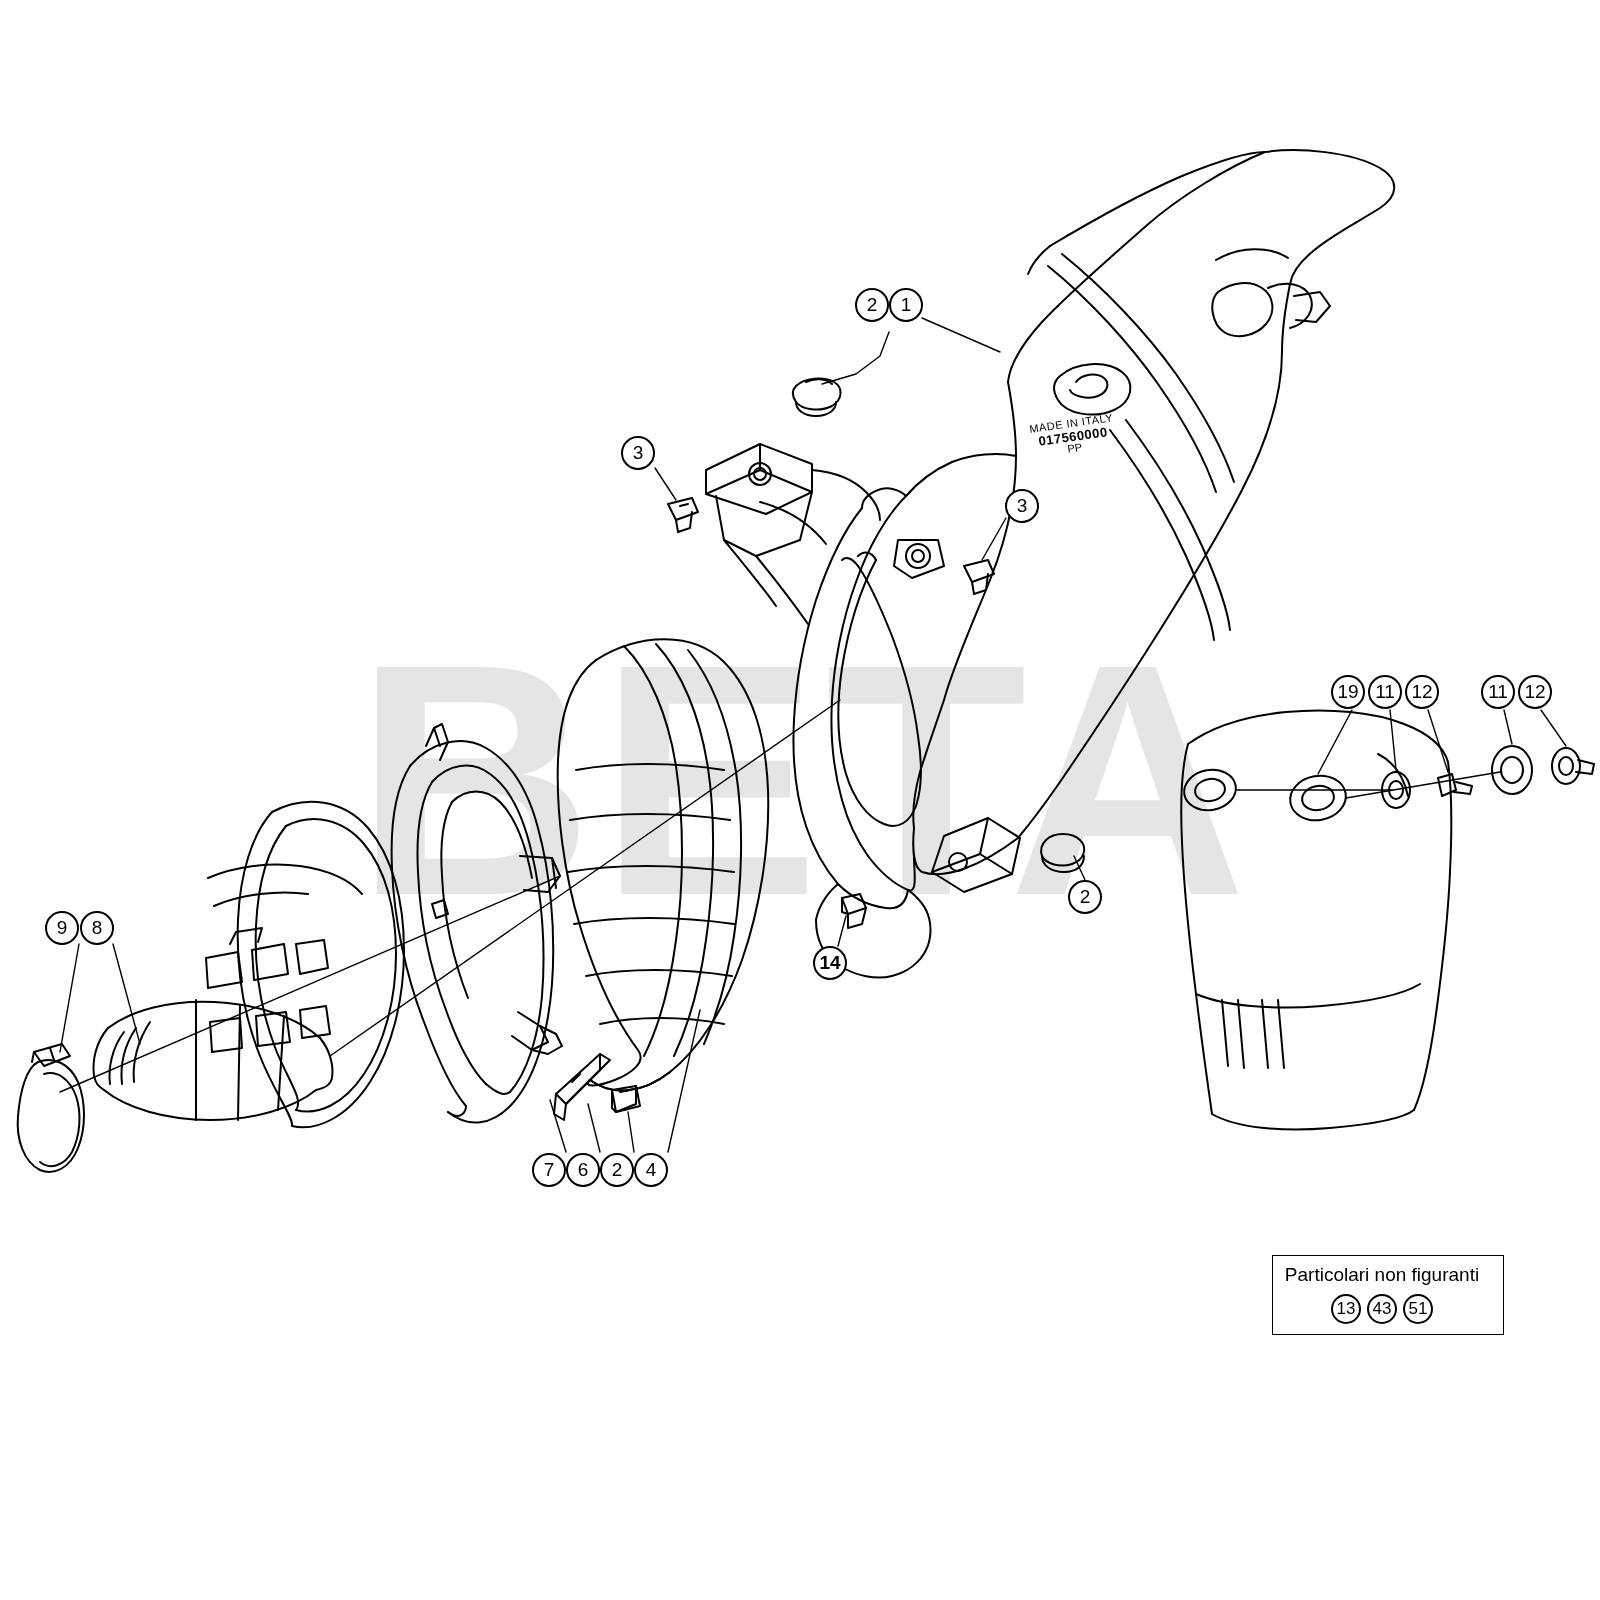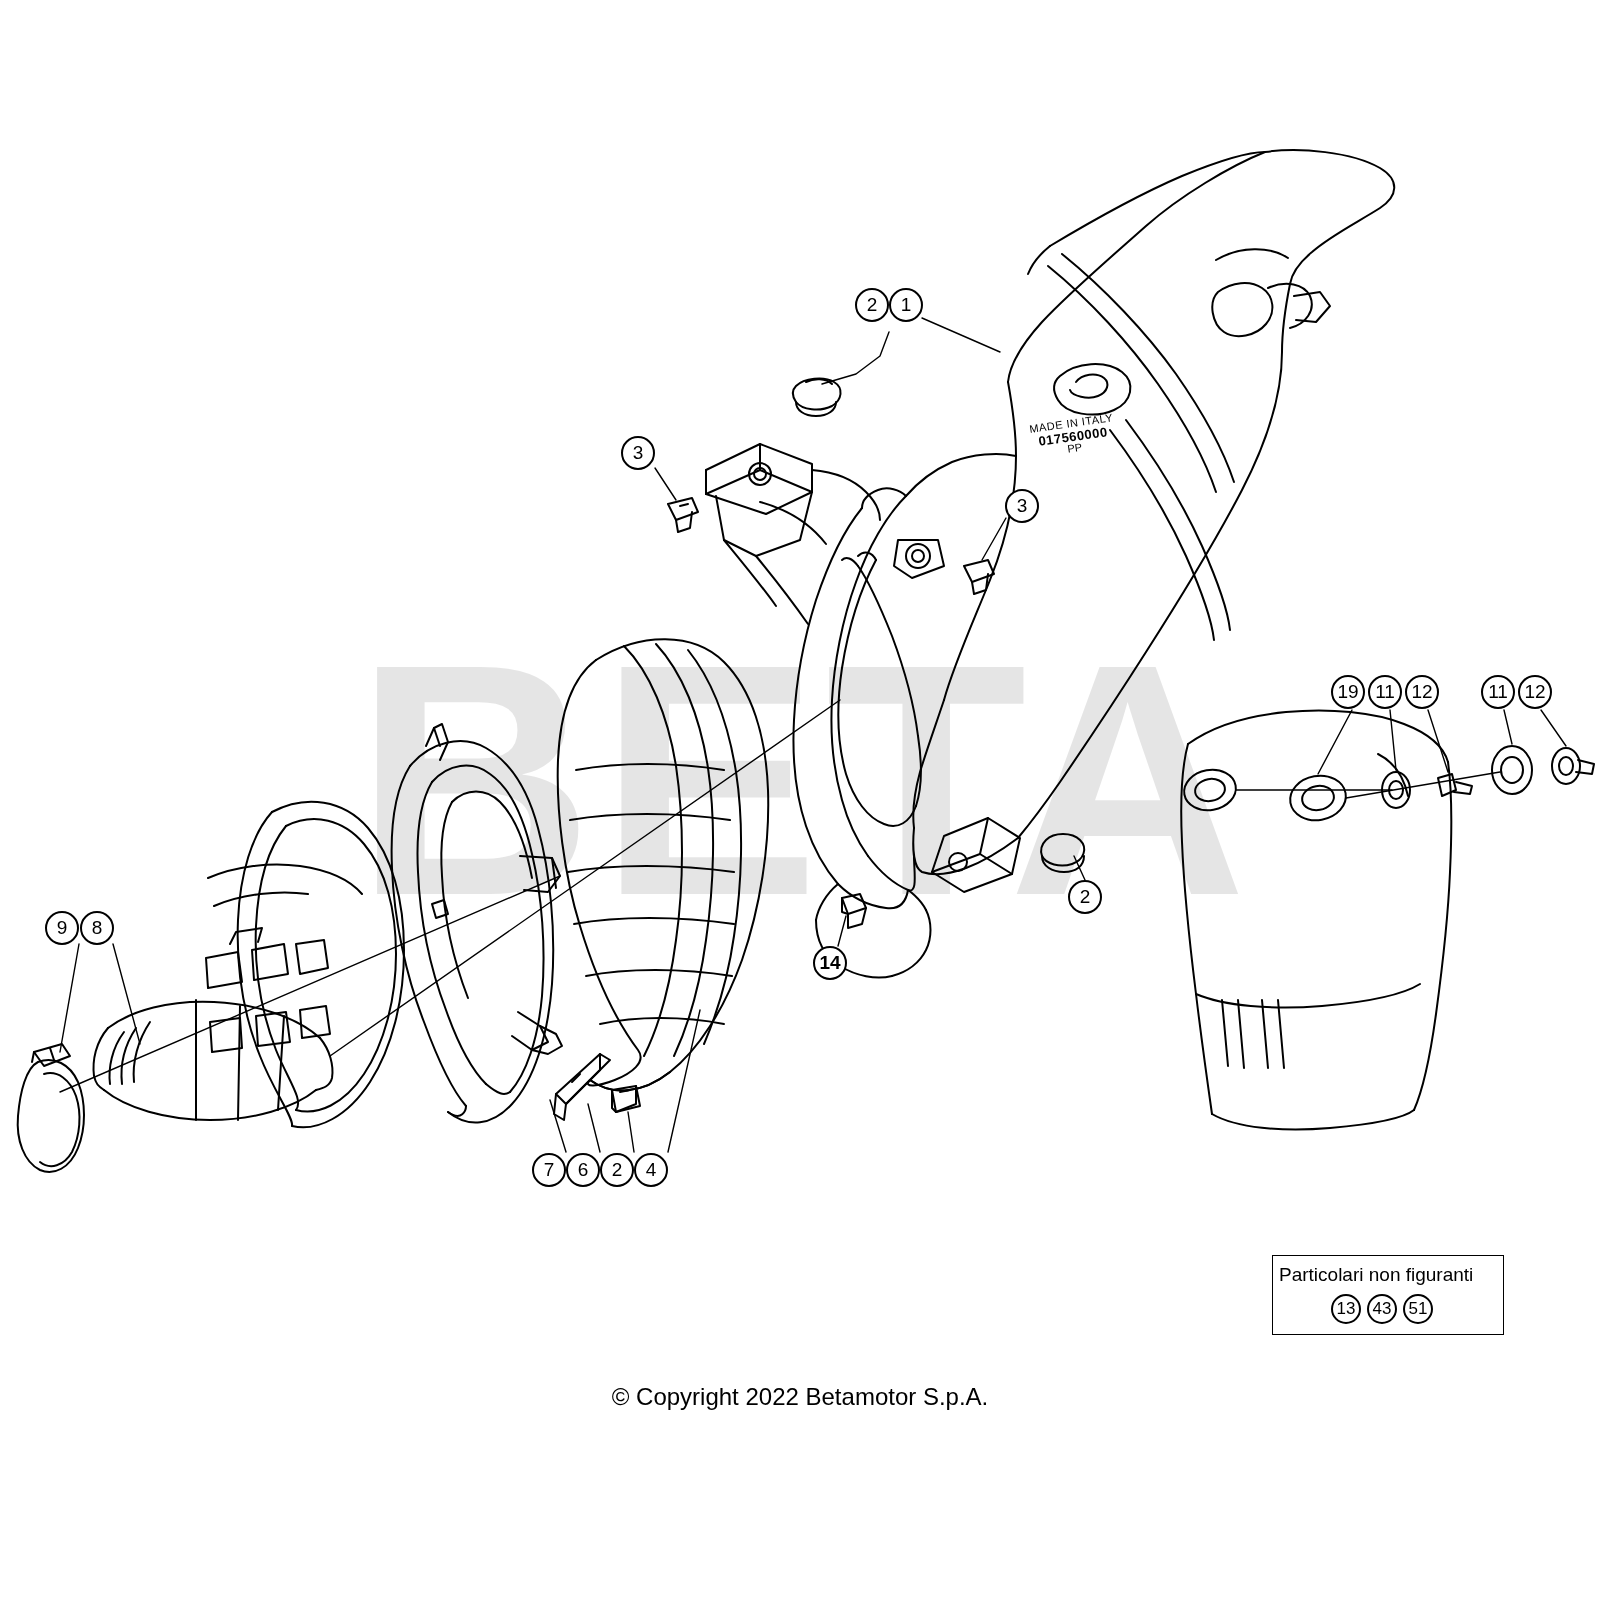--- a/index.html
+++ b/index.html
@@ -44,20 +44,21 @@
 
   
   .legend-box{
     position:absolute;
     left:1272px;top:1255px;
     width:232px;
     border:1.5px solid #000;
     background:#fff;
     box-sizing:border-box;
     padding:8px 18px 10px 6px;
+    text-align:center;
   }
   .legend-title{
     font-size:19px;
     color:#000;
     white-space:nowrap;
     margin-bottom:8px;
   }
   .legend-items{
     display:flex;justify-content:center;align-items:center;gap:10px;
   }
@@ -403,15 +404,14 @@
 
   <div class="legend-box">
     <div class="legend-title">Particolari non figuranti</div>
     <div class="legend-items">
       <div class="callout small">13</div>
       <div class="callout small">43</div>
       <div class="callout small">51</div>
     </div>
   </div>
 
-  <div class="copyright">© Copyright 2022 Betamotor S.p.A.</div>
 
 </div>
 
 </body></html>

